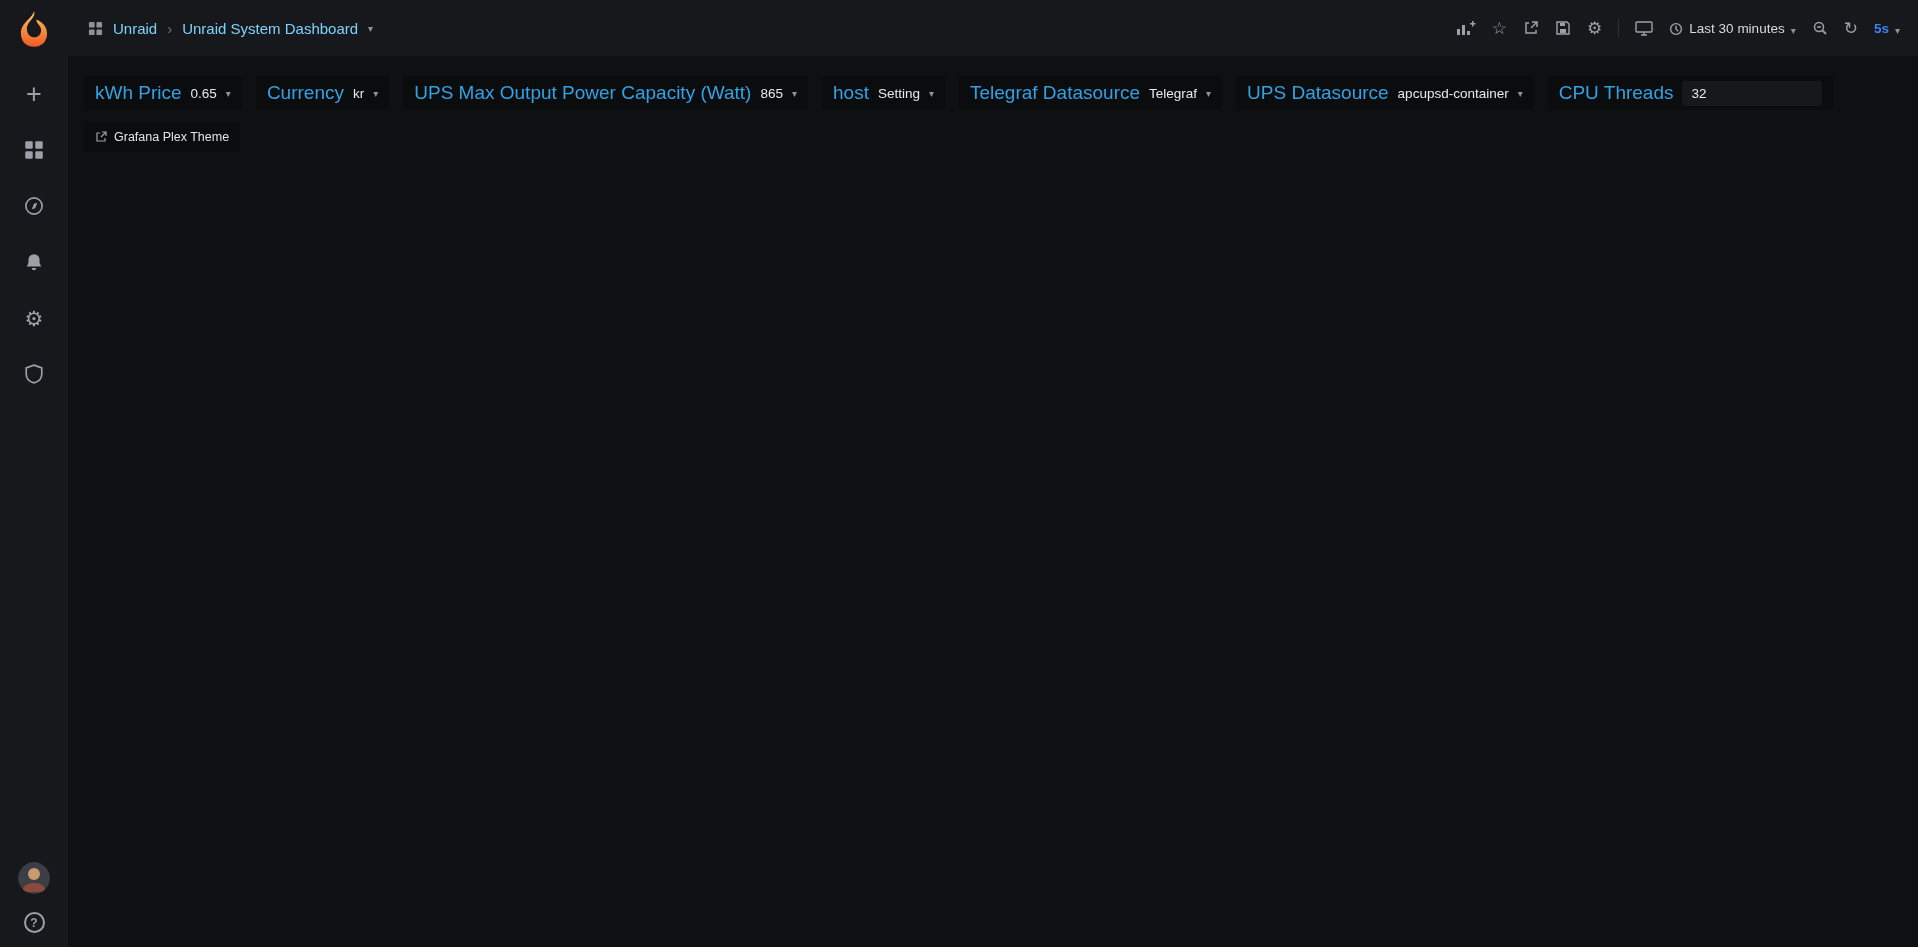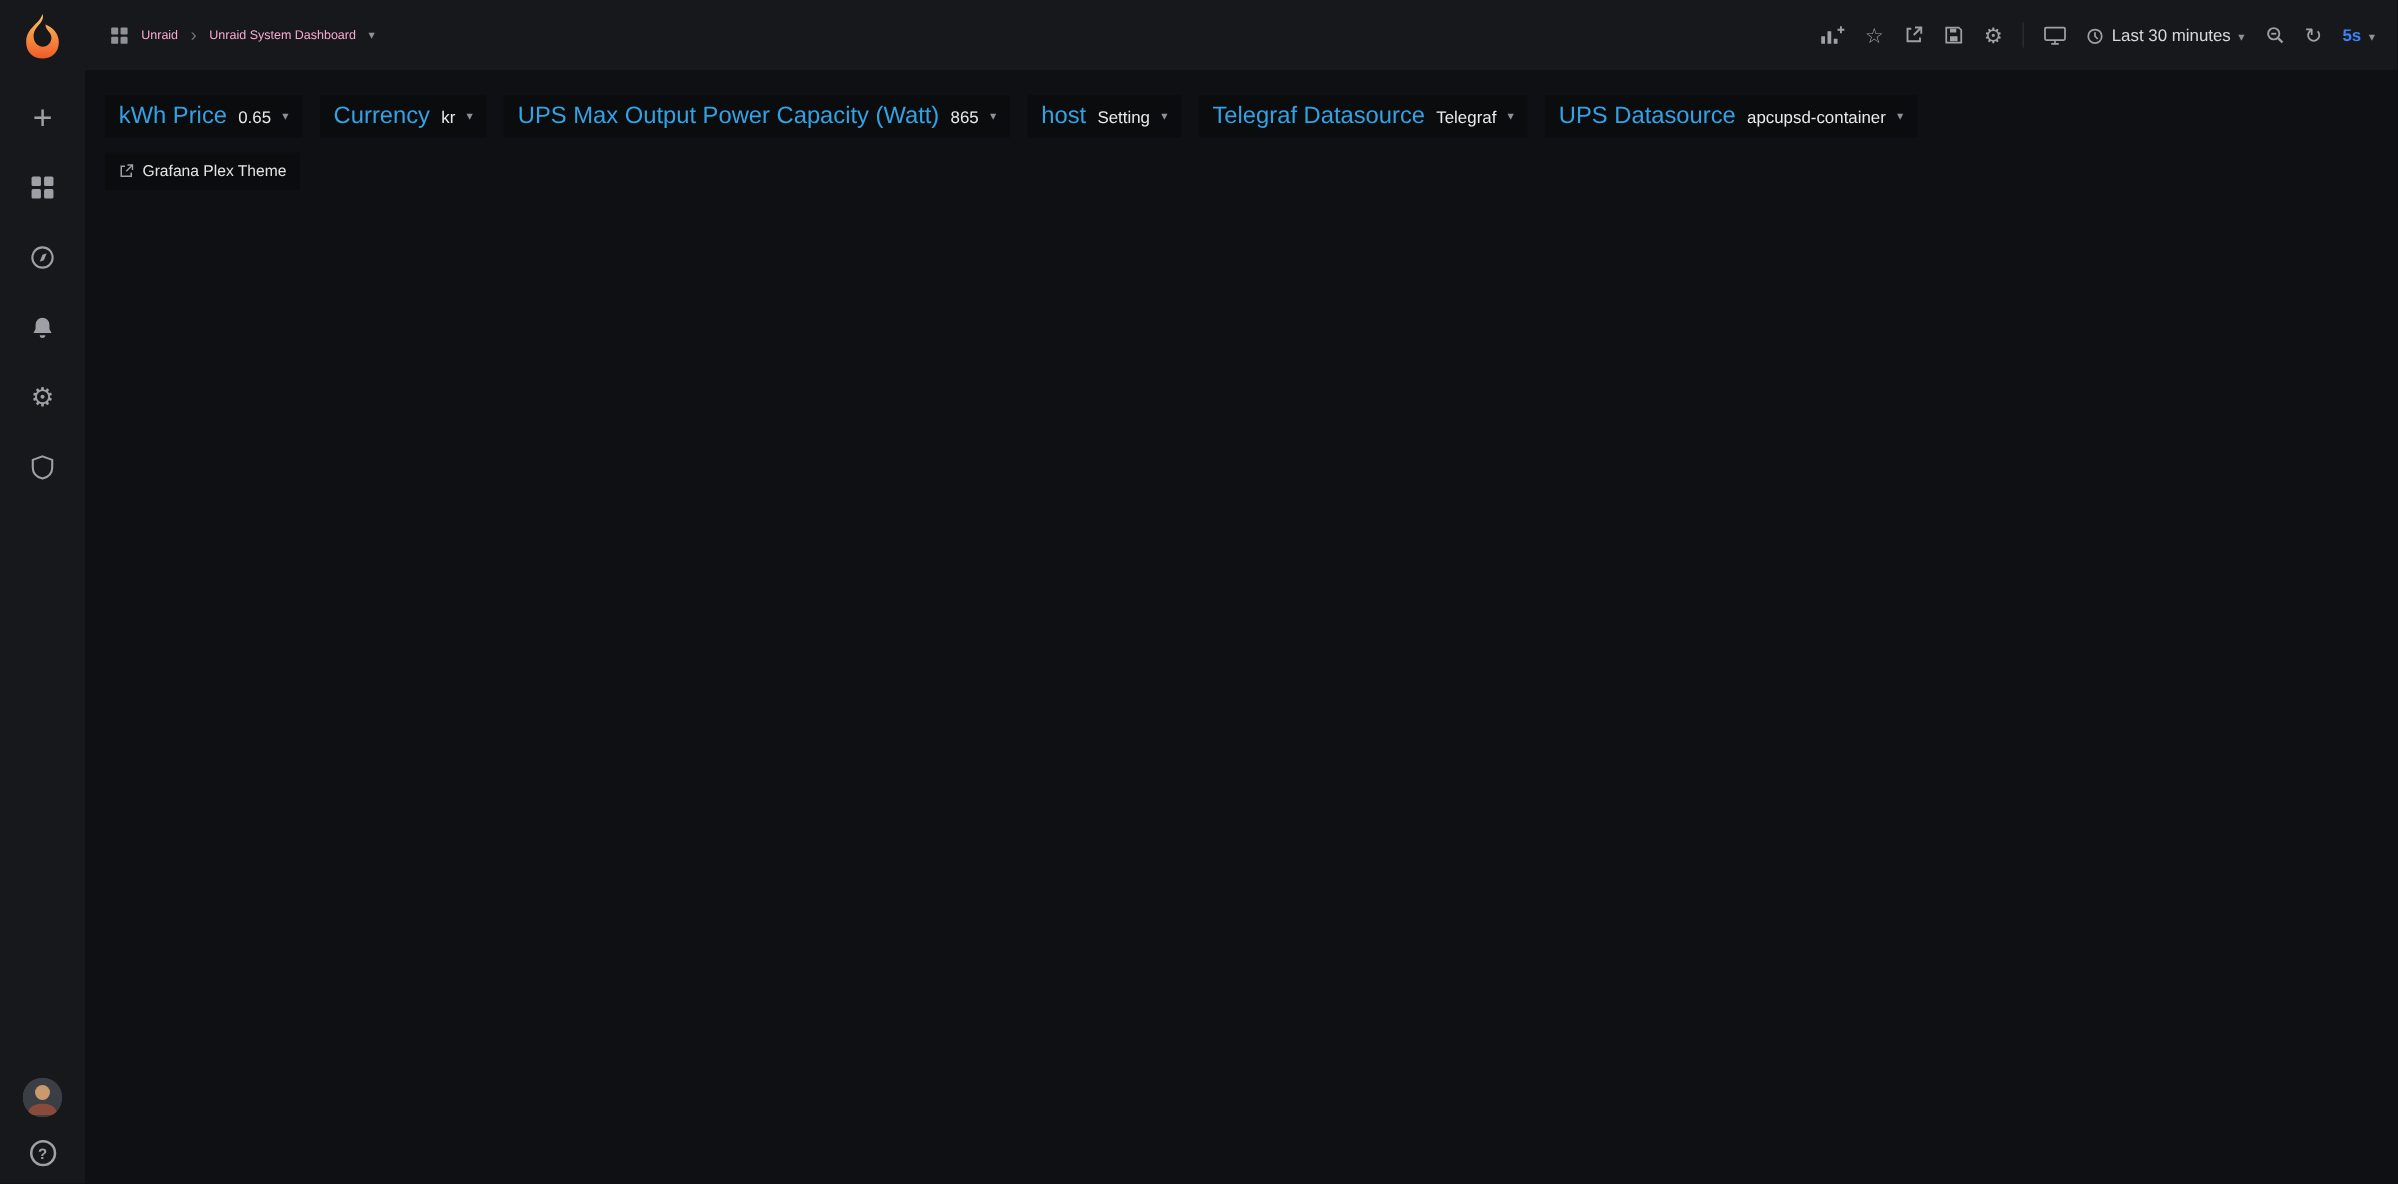--- a/index.html
+++ b/index.html
@@ -19,21 +19,21 @@
   .sicon.plus{font-size:27px;font-weight:300}
   .avatar{width:32px;height:32px;border-radius:50%;overflow:hidden;cursor:pointer}
   .help-circle{width:21px;height:21px;border:2px solid #9da0a6;border-radius:50%;color:#9da0a6;
     display:flex;align-items:center;justify-content:center;font-size:12px;font-weight:700;cursor:pointer}
 
   
   .main{flex:1;display:flex;flex-direction:column;min-width:0}
   .topnav{height:56px;flex:none;background:#16181c;display:flex;align-items:center;justify-content:space-between;padding:0 18px 0 20px}
   .nav-left{display:flex;align-items:center;gap:10px}
   .nav-left .nicon{color:#8e9297}
-  .crumb{font-size:10px;color:#f9a8d4;cursor:pointer}
+  .crumb{font-size:15px;color:#7dd3fc;cursor:pointer}
   .sep{color:#6e7277;font-size:15px}
   .caret{font-size:10px;color:#8e9297}
   .nav-right{display:flex;align-items:center;gap:16px}
   .nicon{display:inline-flex;align-items:center;justify-content:center;color:#9da0a6;cursor:pointer}
   .nicon svg{display:block}
   .nicon.glyph{font-size:17px;line-height:1}
   .ndivider{width:1px;height:20px;background:#2c2f33}
   .timepicker,.refresh-int{display:flex;align-items:flex-end;gap:6px;font-size:13.5px;color:#d8d9da;cursor:pointer}
   .refresh-int .rlabel{color:#3b82f6;font-weight:600}
 
@@ -215,20 +215,24 @@
           </div>
           <div class="pill">
             <span class="vlabel">Telegraf Datasource</span>
             <span class="vvalue">Telegraf</span>
             <span class="caret">▾</span>
           </div>
           <div class="pill">
             <span class="vlabel">UPS Datasource</span>
             <span class="vvalue">apcupsd-container</span>
             <span class="caret">▾</span>
+          </div>
+          <div class="pill">
+            <span class="vlabel">CPU Threads</span>
+            <span class="vvalue vinput">32</span>
           </div>
         </div>
       <div class="link-row">
           <a class="pill link">
             <span class="ext-icon">
               <svg viewBox="0 0 12 12" width="12" height="12">
                 <path d="M5 2H2v8h8V7" fill="none" stroke="currentColor" stroke-width="1.2"></path>
                 <path d="M7 1h4v4" fill="none" stroke="currentColor" stroke-width="1.2"></path>
                 <path d="M11 1L6 6" stroke="currentColor" stroke-width="1.2"></path>
               </svg>

